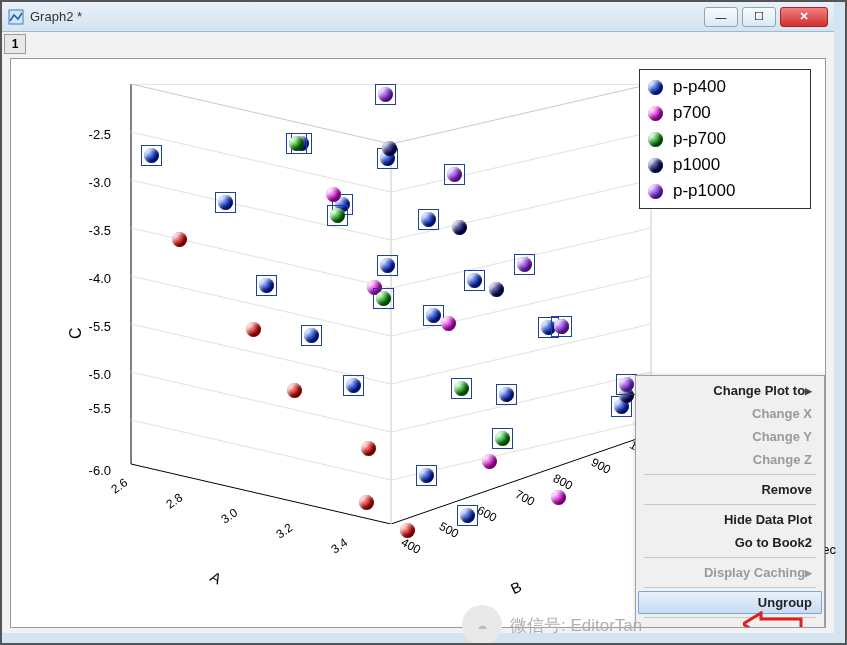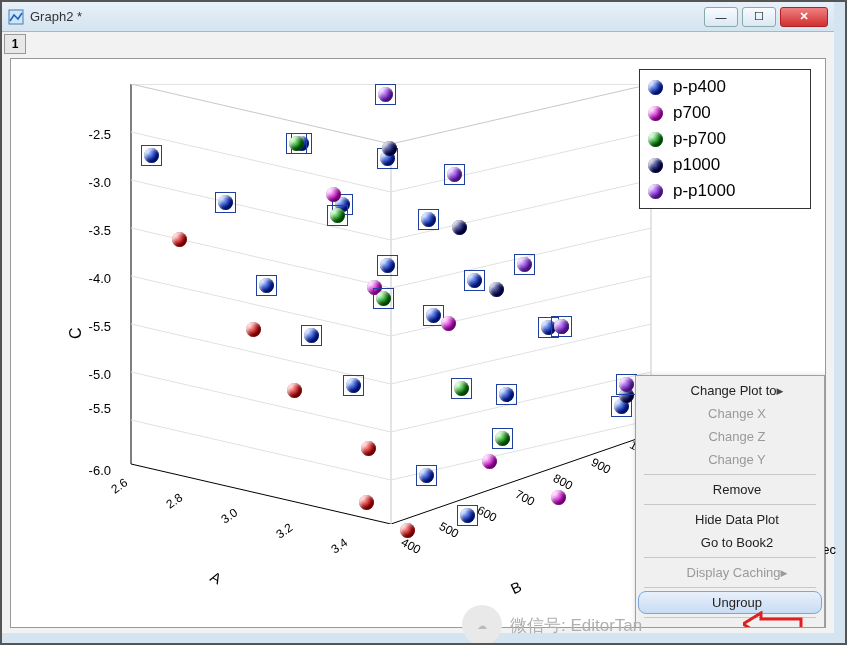--- a/index.html
+++ b/index.html
@@ -33,24 +33,24 @@
   .pt.green  { background: radial-gradient(circle at 30% 30%, #b0ffb0, #008000 60%); }
   .pt.navy   { background: radial-gradient(circle at 30% 30%, #9098c0, #000060 60%); }
   .pt.purple { background: radial-gradient(circle at 30% 30%, #d8b0ff, #8020e0 60%); }
 
   .legend { position:absolute; right:14px; top:10px; width:172px; background:#fff; border:1px solid #333; padding:4px 8px; }
   .legend-row { display:flex; align-items:center; gap:10px; height:26px; }
   .legend-sw { width:15px; height:15px; border-radius:50%; box-shadow: inset -3px -3px 4px rgba(0,0,0,.5), inset 2px 2px 3px rgba(255,255,255,.8); }
   .legend-lbl { font-size:17px; }
 
   .ctx-menu { position:absolute; right:0; top:316px; width:190px; background:#f0f0f0; border:1px solid #a0a0a0; box-shadow:2px 2px 6px rgba(0,0,0,.3); font-size:13px; padding:3px 2px; z-index:50; }
-  .ctx-item { padding:4px 10px 4px 24px; color:#222; cursor:default; display:flex; justify-content:center; align-items:center; }
+  .ctx-item { padding:4px 10px 4px 24px; color:#222; cursor:default; display:flex; justify-content:flex-end; align-items:center;font-weight:bold; }
   .ctx-item.disabled { color:#9a9a9a; }
   .ctx-sep { height:1px; background:#c8c8c8; margin:3px 6px; }
-  .ctx-item.hl { background: linear-gradient(#e8f0fb,#c8dcf4); border:1px solid #7aa7d8; border-radius:8px; padding:3px 9px 3px 23px; }
+  .ctx-item.hl { background: linear-gradient(#e8f0fb,#c8dcf4); border:1px solid #7aa7d8; border-radius:1px; padding:3px 9px 3px 23px; }
   .ctx-arrow { font-size:9px; color:#444; }
   .ctx-item.disabled .ctx-arrow { color:#9a9a9a; }
 
   .red-arrow { position:absolute; right:22px; top:552px; z-index:60; }
   .red-arrow svg { display:block; }
 
   .vec-overlay { position:absolute; right:-2px; top:510px; display:flex; align-items:center; gap:4px; font-size:13px; z-index:5; }
   .vec-overlay .cb { width:14px; height:14px; border:1px solid #5b94c9; background:#fff; display:flex; align-items:center; justify-content:center; color:#1a73e8; font-size:11px; }
 
   .watermark { position:absolute; left:460px; bottom:-2px; display:flex; align-items:center; gap:8px; z-index:70; }
@@ -234,22 +234,22 @@
             </div>
           </div>
       </div>
 
       <div class="ctx-menu">
         <div class="ctx-item">
             <span>Change Plot to</span>
             <span class="ctx-arrow">▶</span>
           </div>
         <div class="ctx-item disabled">Change X</div>
+        <div class="ctx-item disabled">Change Y</div>
         <div class="ctx-item disabled">Change Z</div>
-        <div class="ctx-item disabled">Change Y</div>
         <div class="ctx-sep"></div>
         <div class="ctx-item">Remove</div>
         <div class="ctx-sep"></div>
         <div class="ctx-item">Hide Data Plot</div>
         <div class="ctx-item">Go to Book2</div>
         <div class="ctx-sep"></div>
         <div class="ctx-item disabled">
             <span>Display Caching</span>
             <span class="ctx-arrow">▶</span>
           </div>

